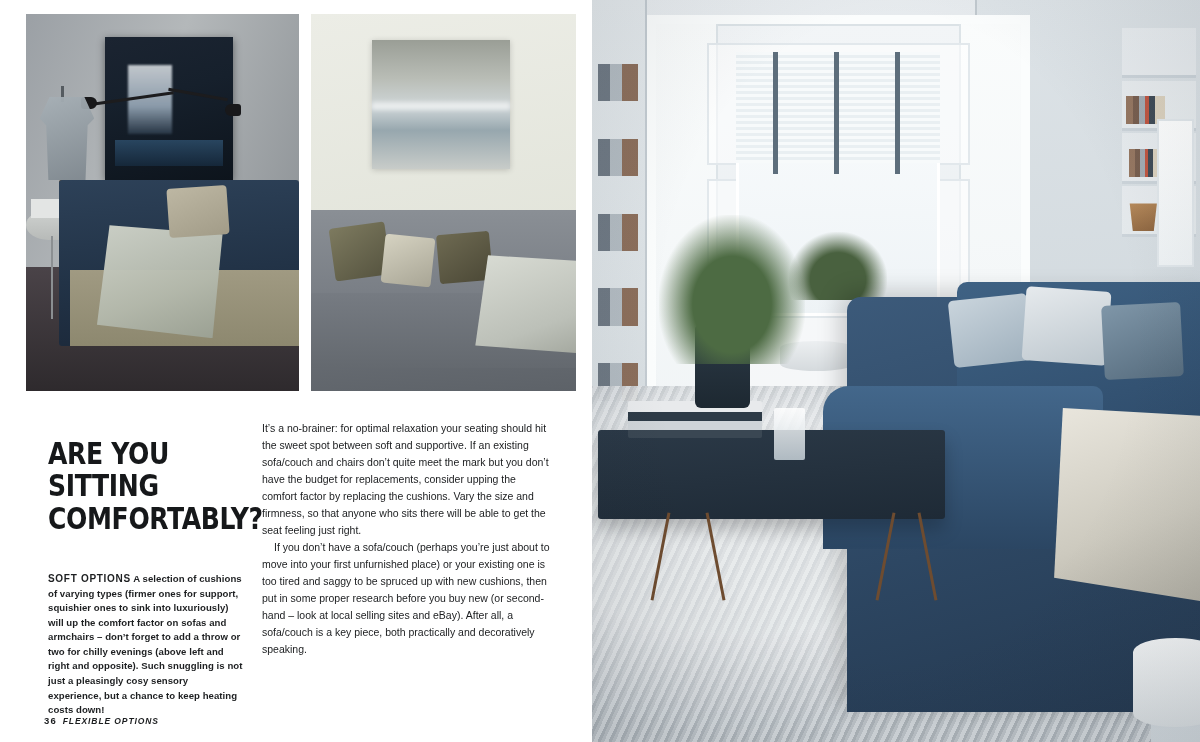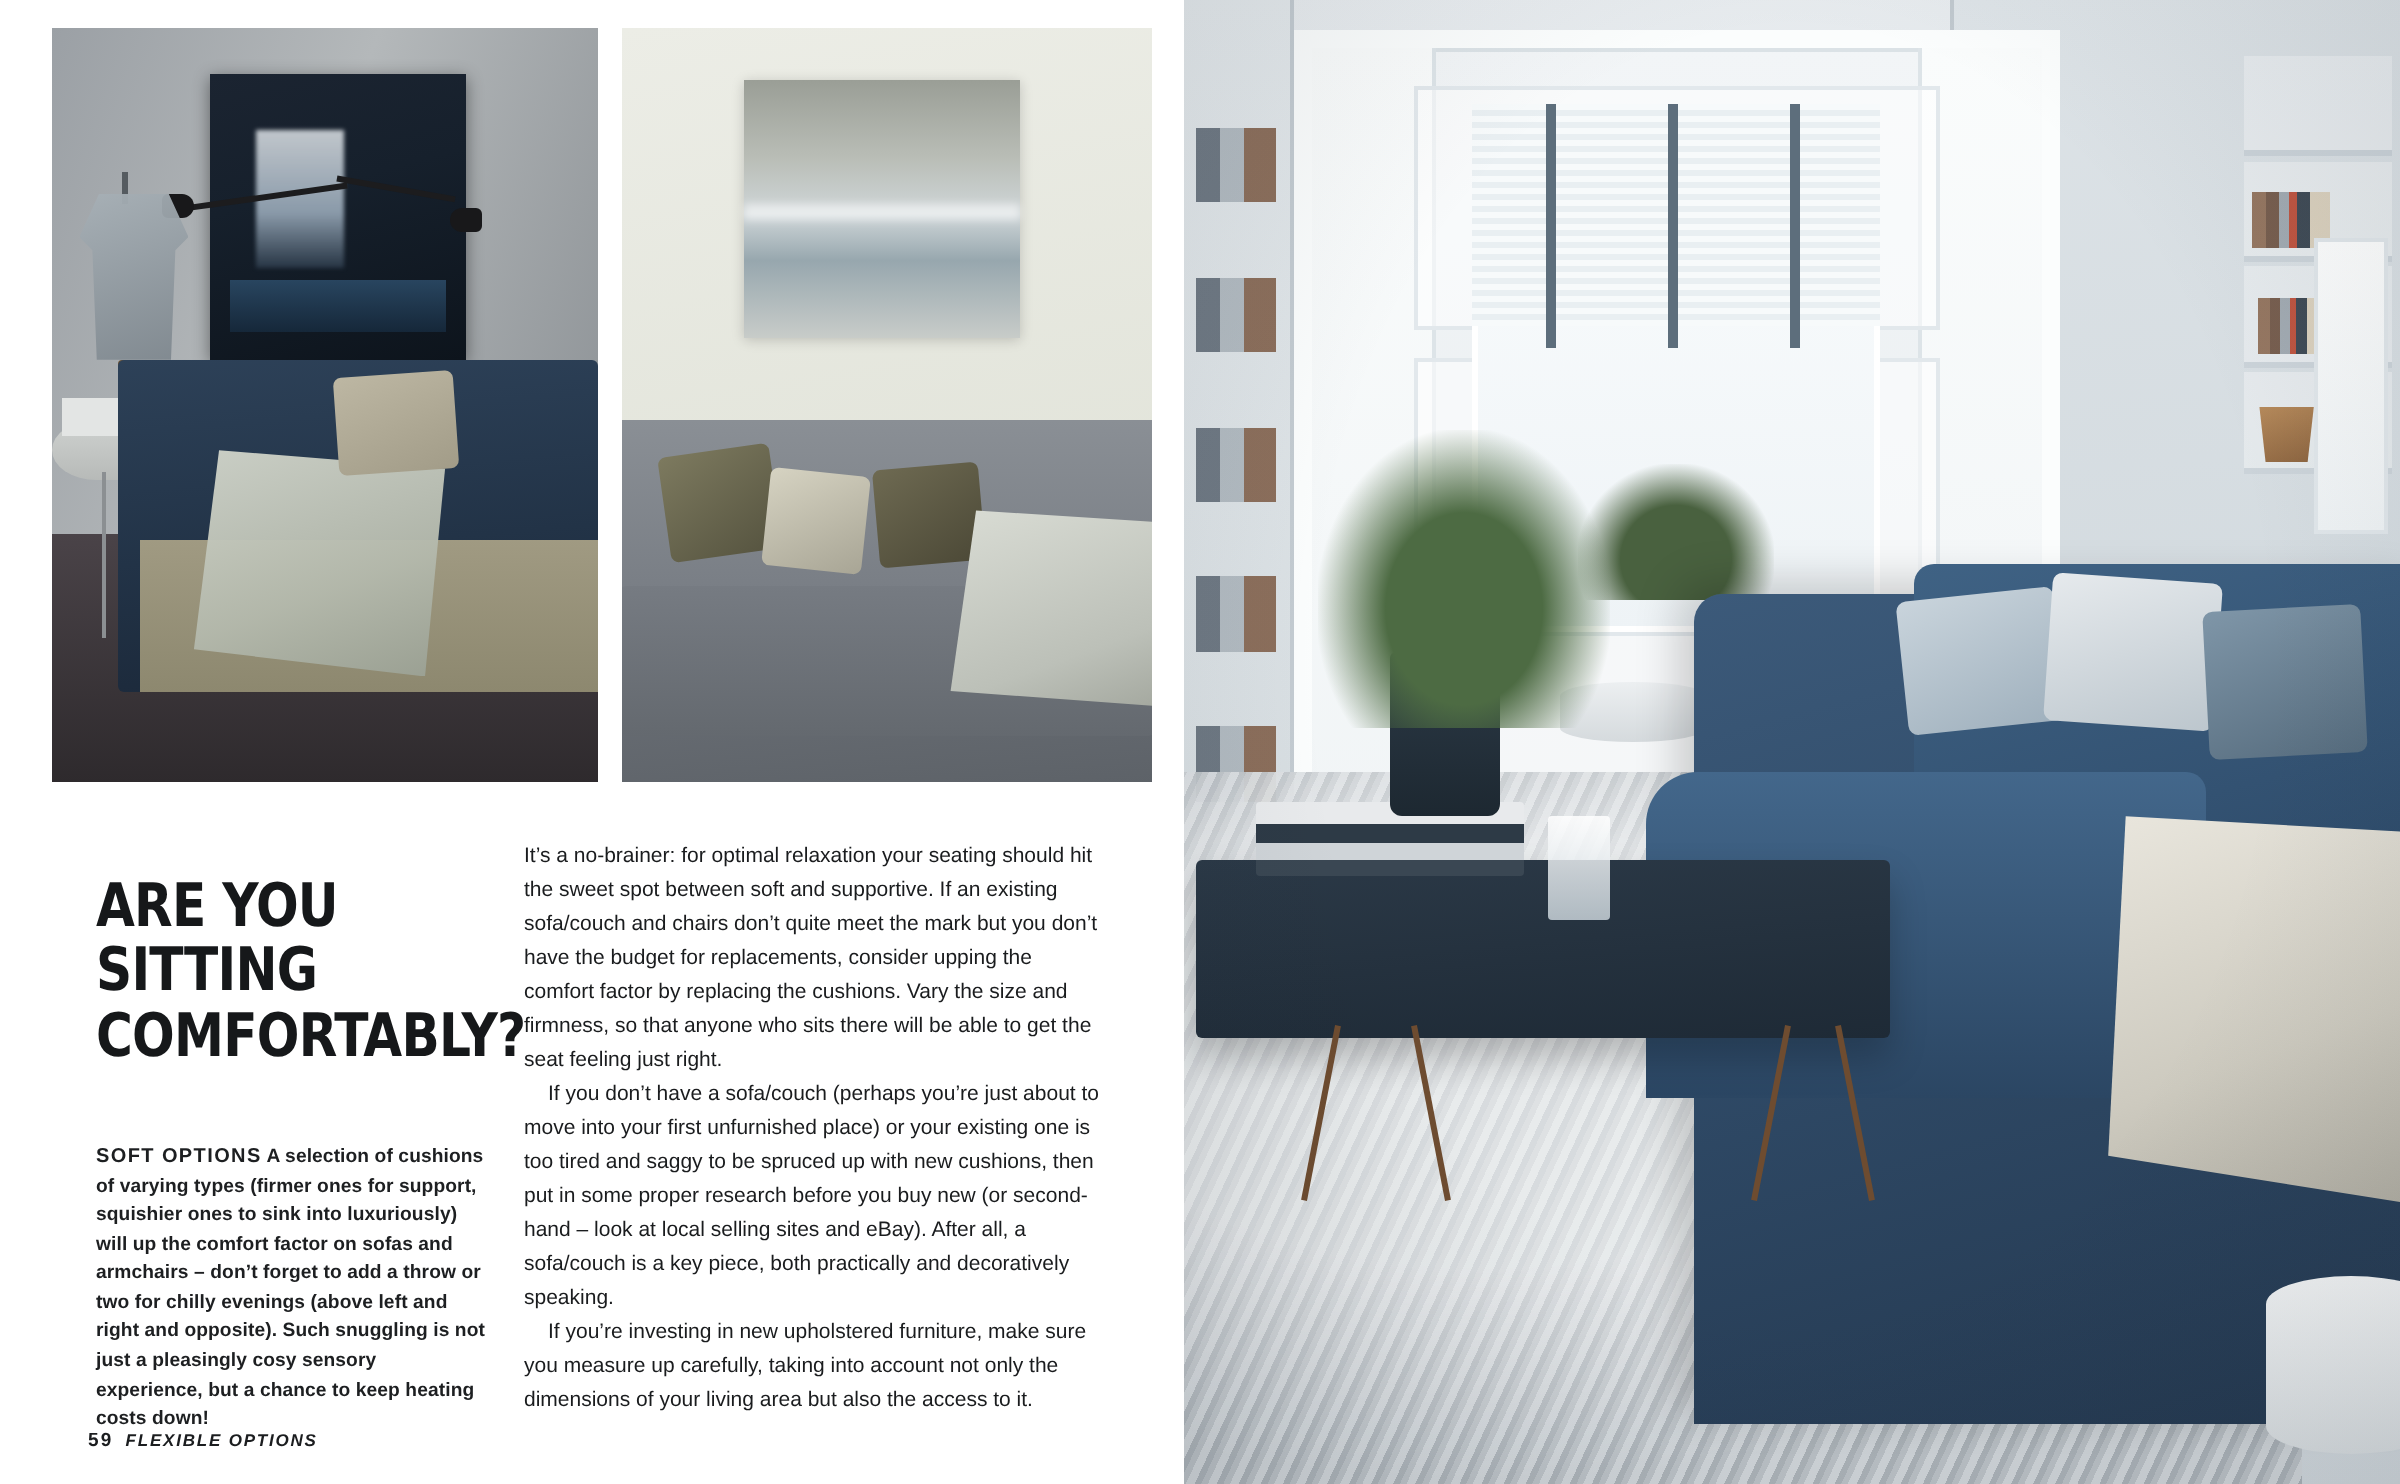--- a/index.html
+++ b/index.html
@@ -484,25 +484,24 @@
     <h1 class="headline">ARE YOU SITTING COMFORTABLY?</h1>
 
     <div class="caption">
       <span class="lead">SOFT OPTIONS</span>
       <span>A selection of cushions of varying types (firmer ones for support, squishier ones to sink into luxuriously) will up the comfort factor on sofas and armchairs – don’t forget to add a throw or two for chilly evenings (above left and right and opposite). Such snuggling is not just a pleasingly cosy sensory experience, but a chance to keep heating costs down!</span>
     </div>
 
     <div class="body-col">
       <p>It’s a no-brainer: for optimal relaxation your seating should hit the sweet spot between soft and supportive. If an existing sofa/couch and chairs don’t quite meet the mark but you don’t have the budget for replacements, consider upping the comfort factor by replacing the cushions. Vary the size and firmness, so that anyone who sits there will be able to get the seat feeling just right.</p>
       <p>If you don’t have a sofa/couch (perhaps you’re just about to move into your first unfurnished place) or your existing one is too tired and saggy to be spruced up with new cushions, then put in some proper research before you buy new (or second-hand – look at local selling sites and eBay). After all, a sofa/couch is a key piece, both practically and decoratively speaking.</p>
-      <p>If you’re investing in new upholstered furniture, make sure you measure up carefully, taking into account not only the dimensions of your living area but also the access to it.</p>
     </div>
 
     <div class="folio">
-      <span class="num">59</span>
+      <span class="num">36</span>
       <span class="lbl">FLEXIBLE OPTIONS</span>
     </div>
 
   </div>
 
   <div class="page-right">
     <div class="r-wall"></div>
 
     <div class="r-left-case">
       <div class="lb" style="top:12%"></div>

